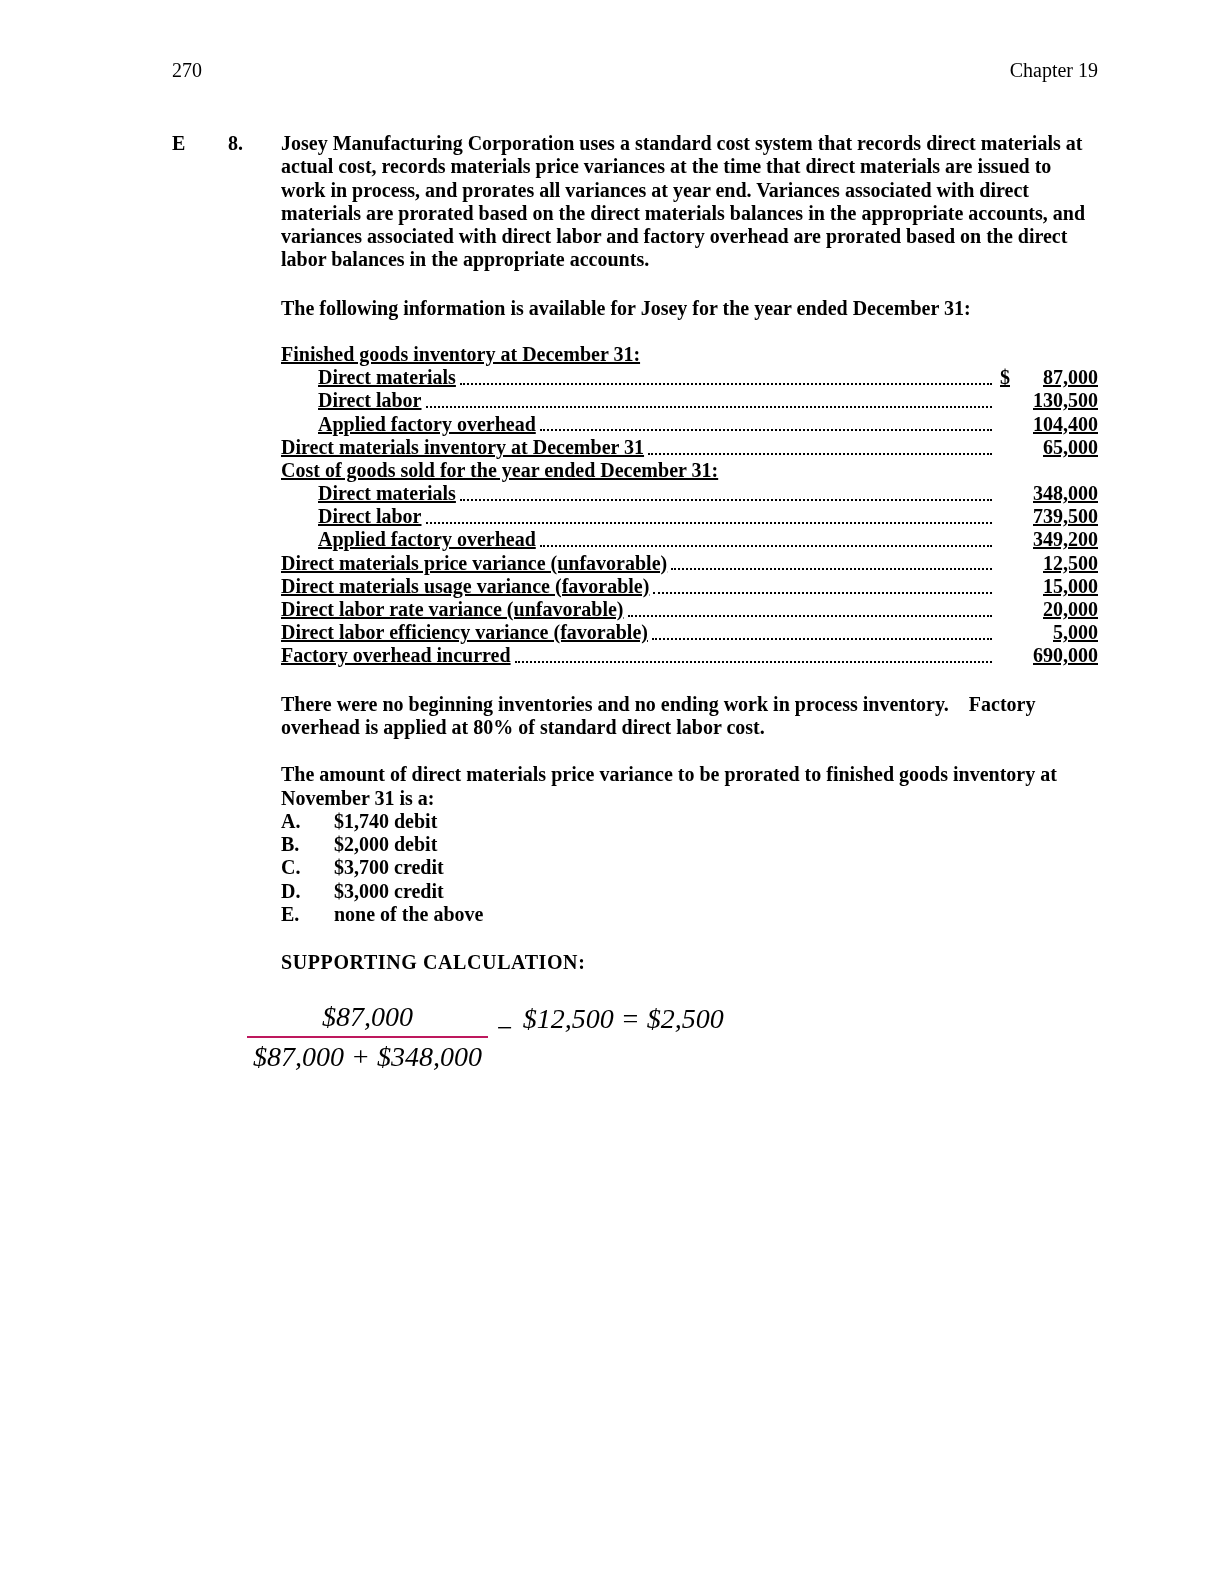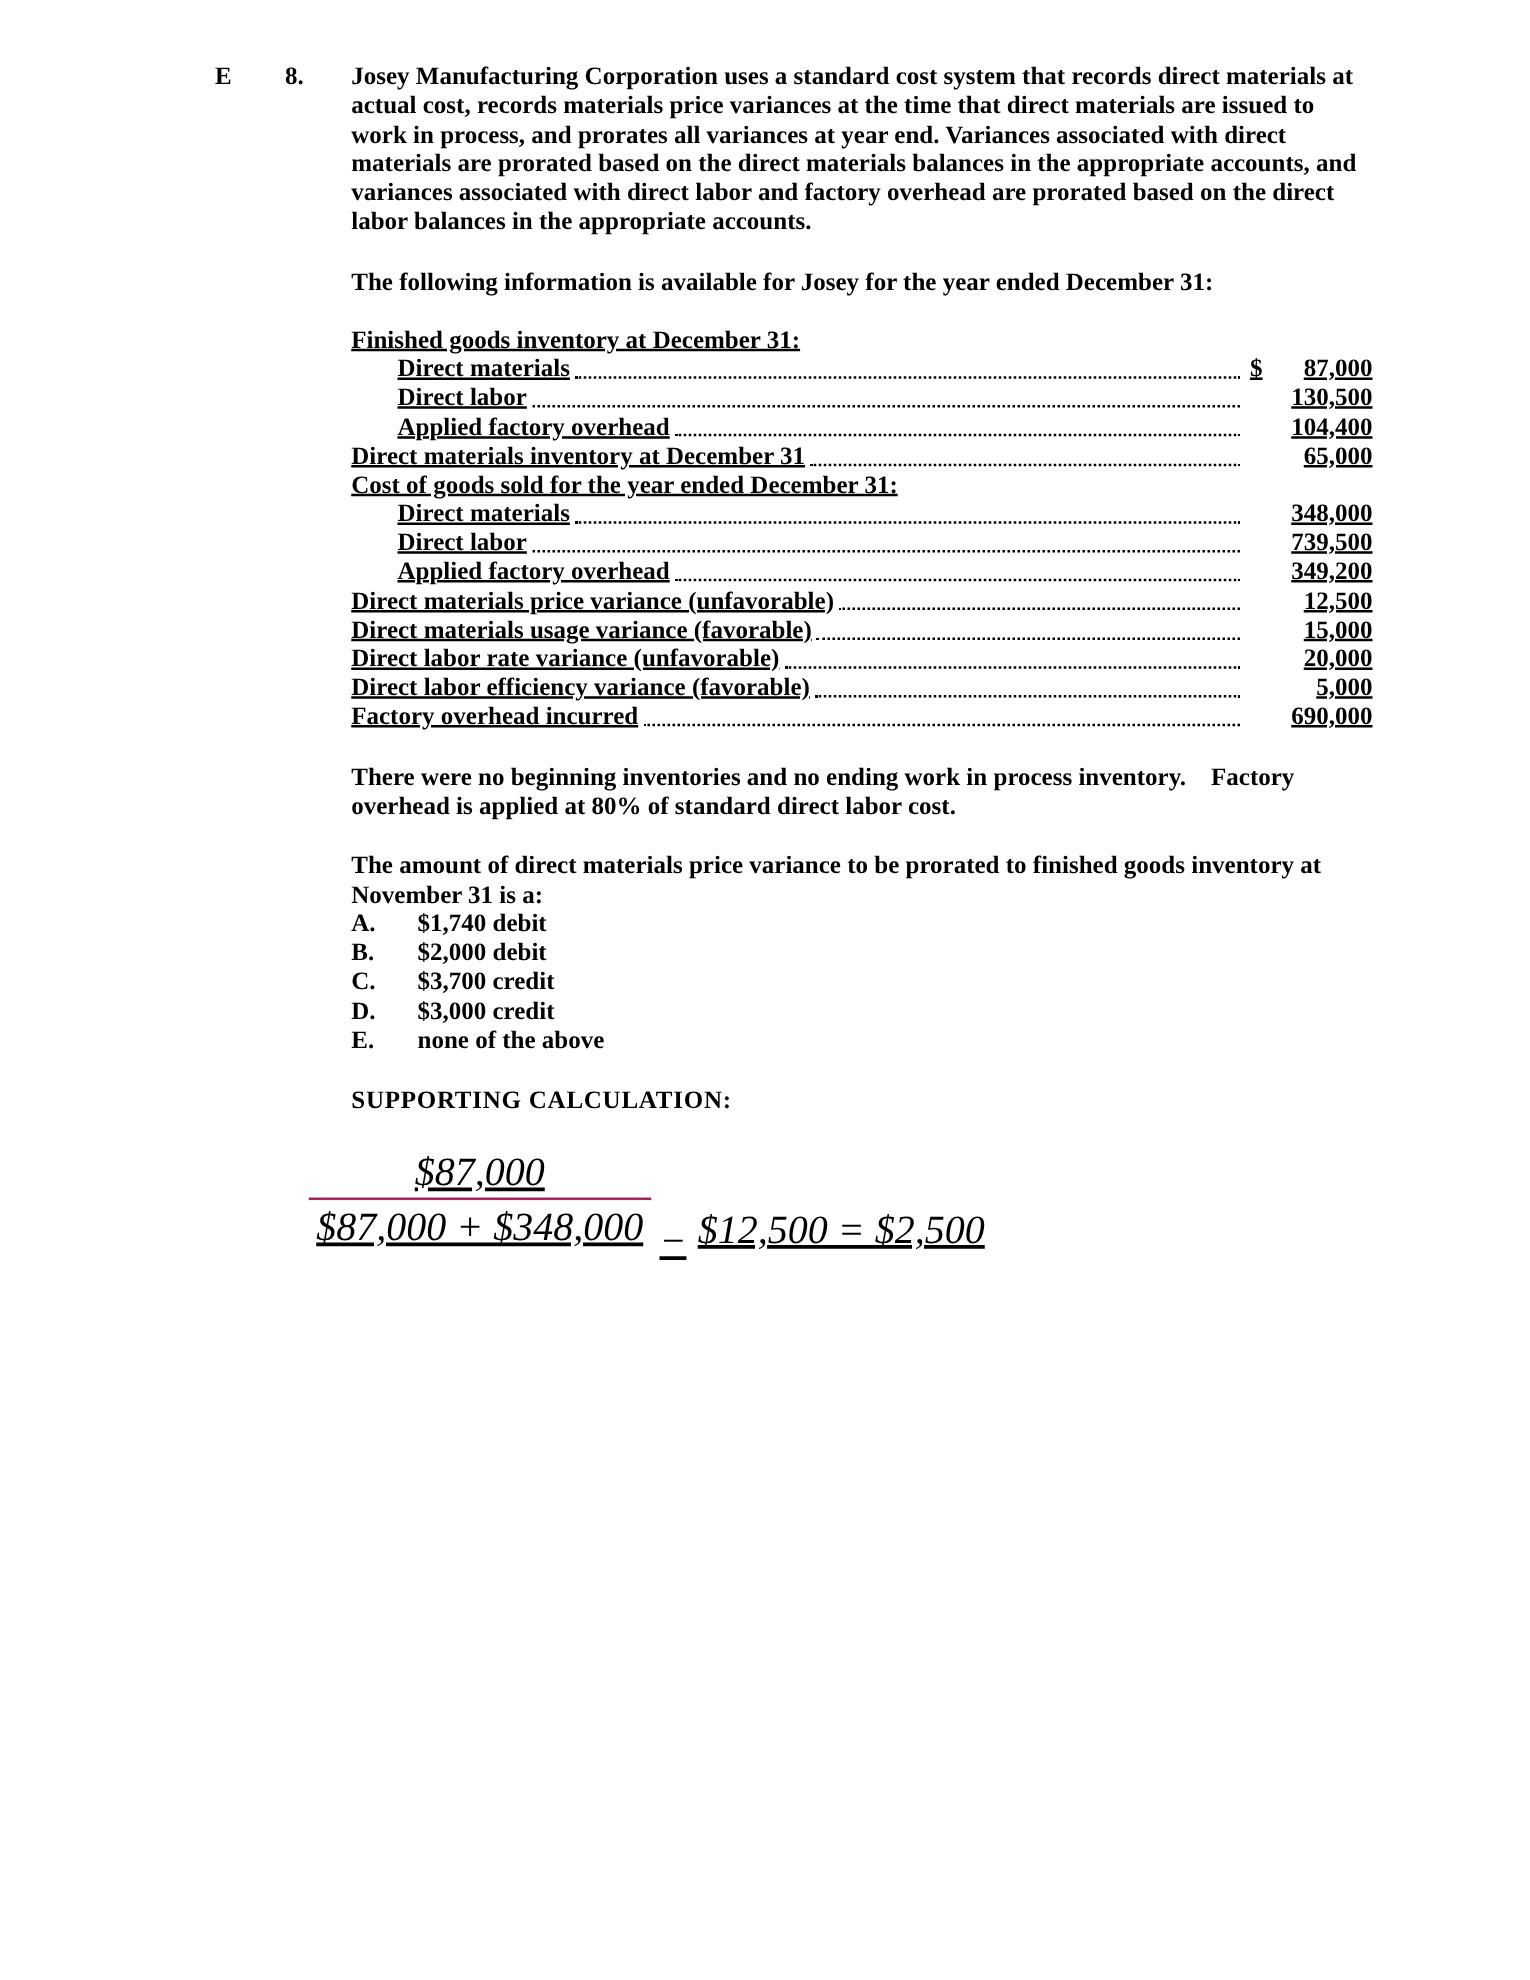--- a/index.html
+++ b/index.html
@@ -65,39 +65,42 @@
   .opt-text { flex: 1; }
 
   
   .supp-heading {
     margin-top: 25px;
     font-size: 20px;
     letter-spacing: 0.6px;
   }
   .calc {
     display: flex;
-    align-items: flex-end;
+    align-items: flex-start;
     margin: 26px 0 0 -34px;
     font-weight: normal;
     font-style: italic;
-    font-size: 32px;
+    font-size: 28px;
     line-height: 1.15;
-    text-decoration: underline;
   }
   .frac { text-align: center; display: inline-block; }
   .frac-num { display: block; padding: 0 10px 3px; }
   .frac-den { display: block; border-top: 2px solid #be185d; padding: 3px 6px 0; white-space: nowrap; }
   .calc-op  { margin: 0 9px 0 7px; transform: translateY(11px); }
   .calc-rhs { white-space: nowrap; transform: translateY(2px); }
 </style>
 </head>
 <body>
 
 <div class="page">
 
+  <div class="running-header">
+    <span>270</span>
+    <span>Chapter 19</span>
+  </div>
 
   <div class="problem">
     <div class="difficulty-col">E</div>
     <div class="number-col">8.</div>
 
     <div class="body-col">
       <p class="intro-para">Josey Manufacturing Corporation uses a standard cost system that records direct materials at actual cost, records materials price variances at the time that direct materials are issued to work in process, and prorates all variances at year end. Variances associated with direct materials are prorated based on the direct materials balances in the appropriate accounts, and variances associated with direct labor and factory overhead are prorated based on the direct labor balances in the appropriate accounts.</p>
 
       <p class="info-lead">The following information is available for Josey for the year ended December 31:</p>
 

